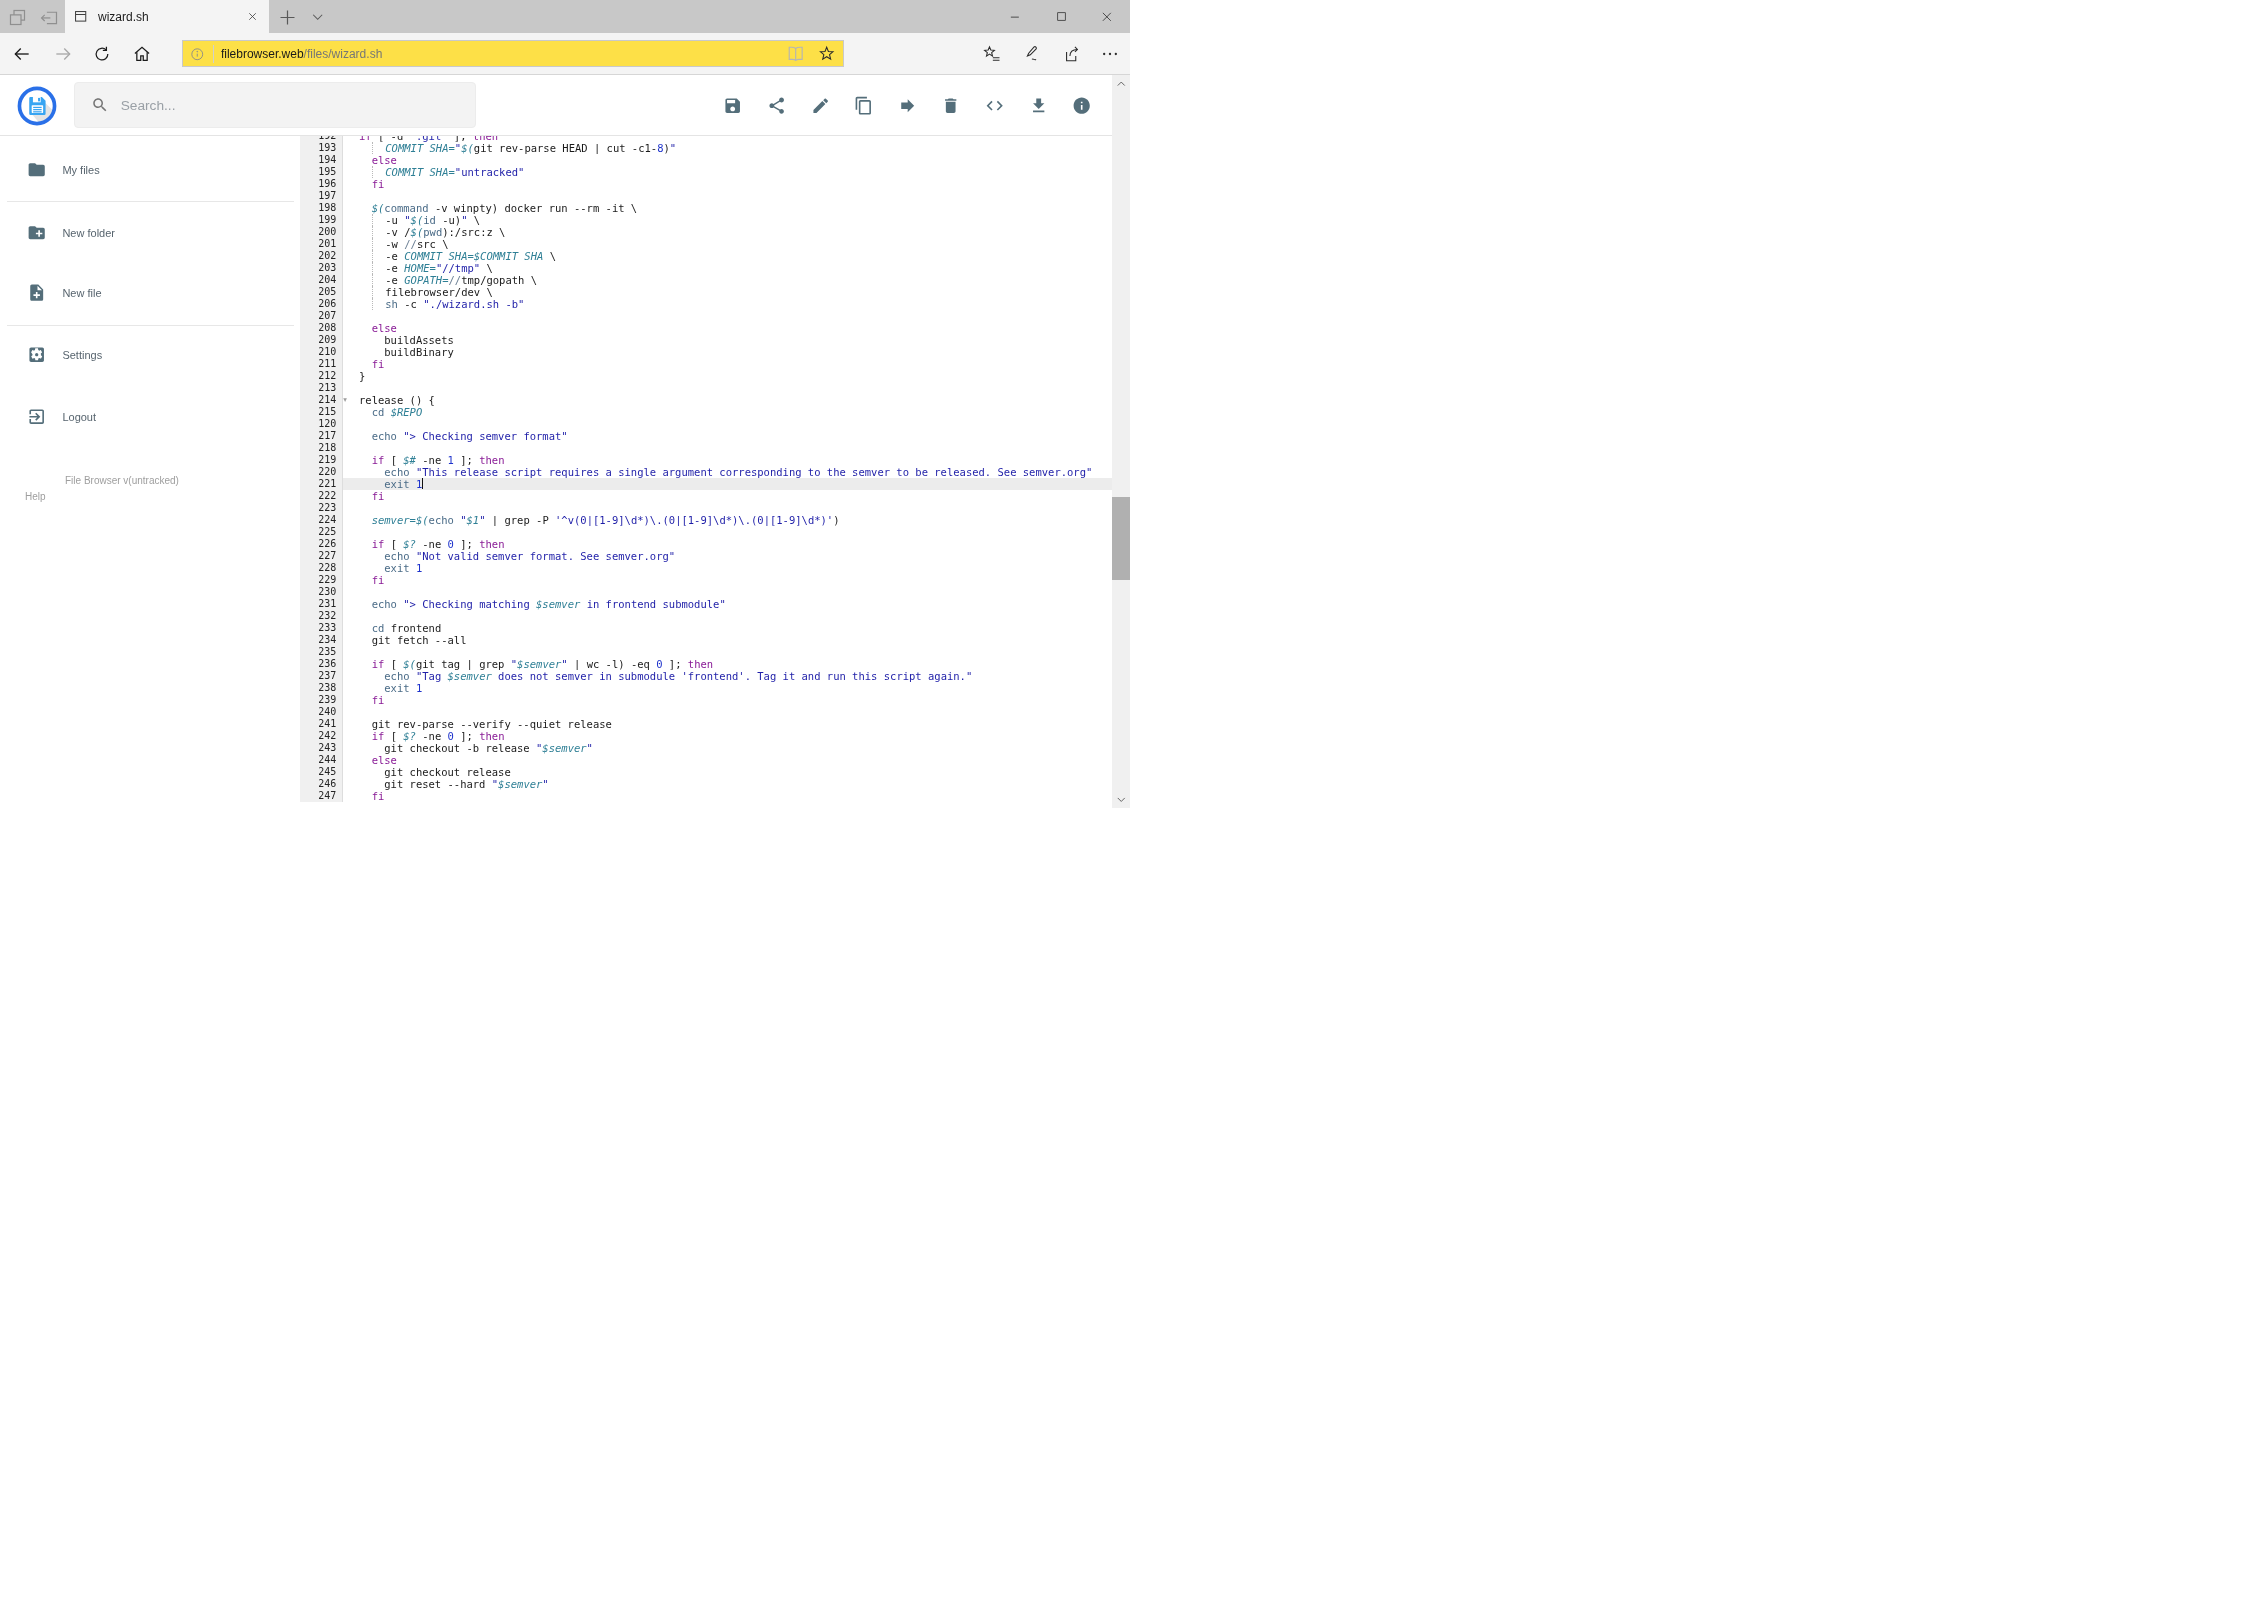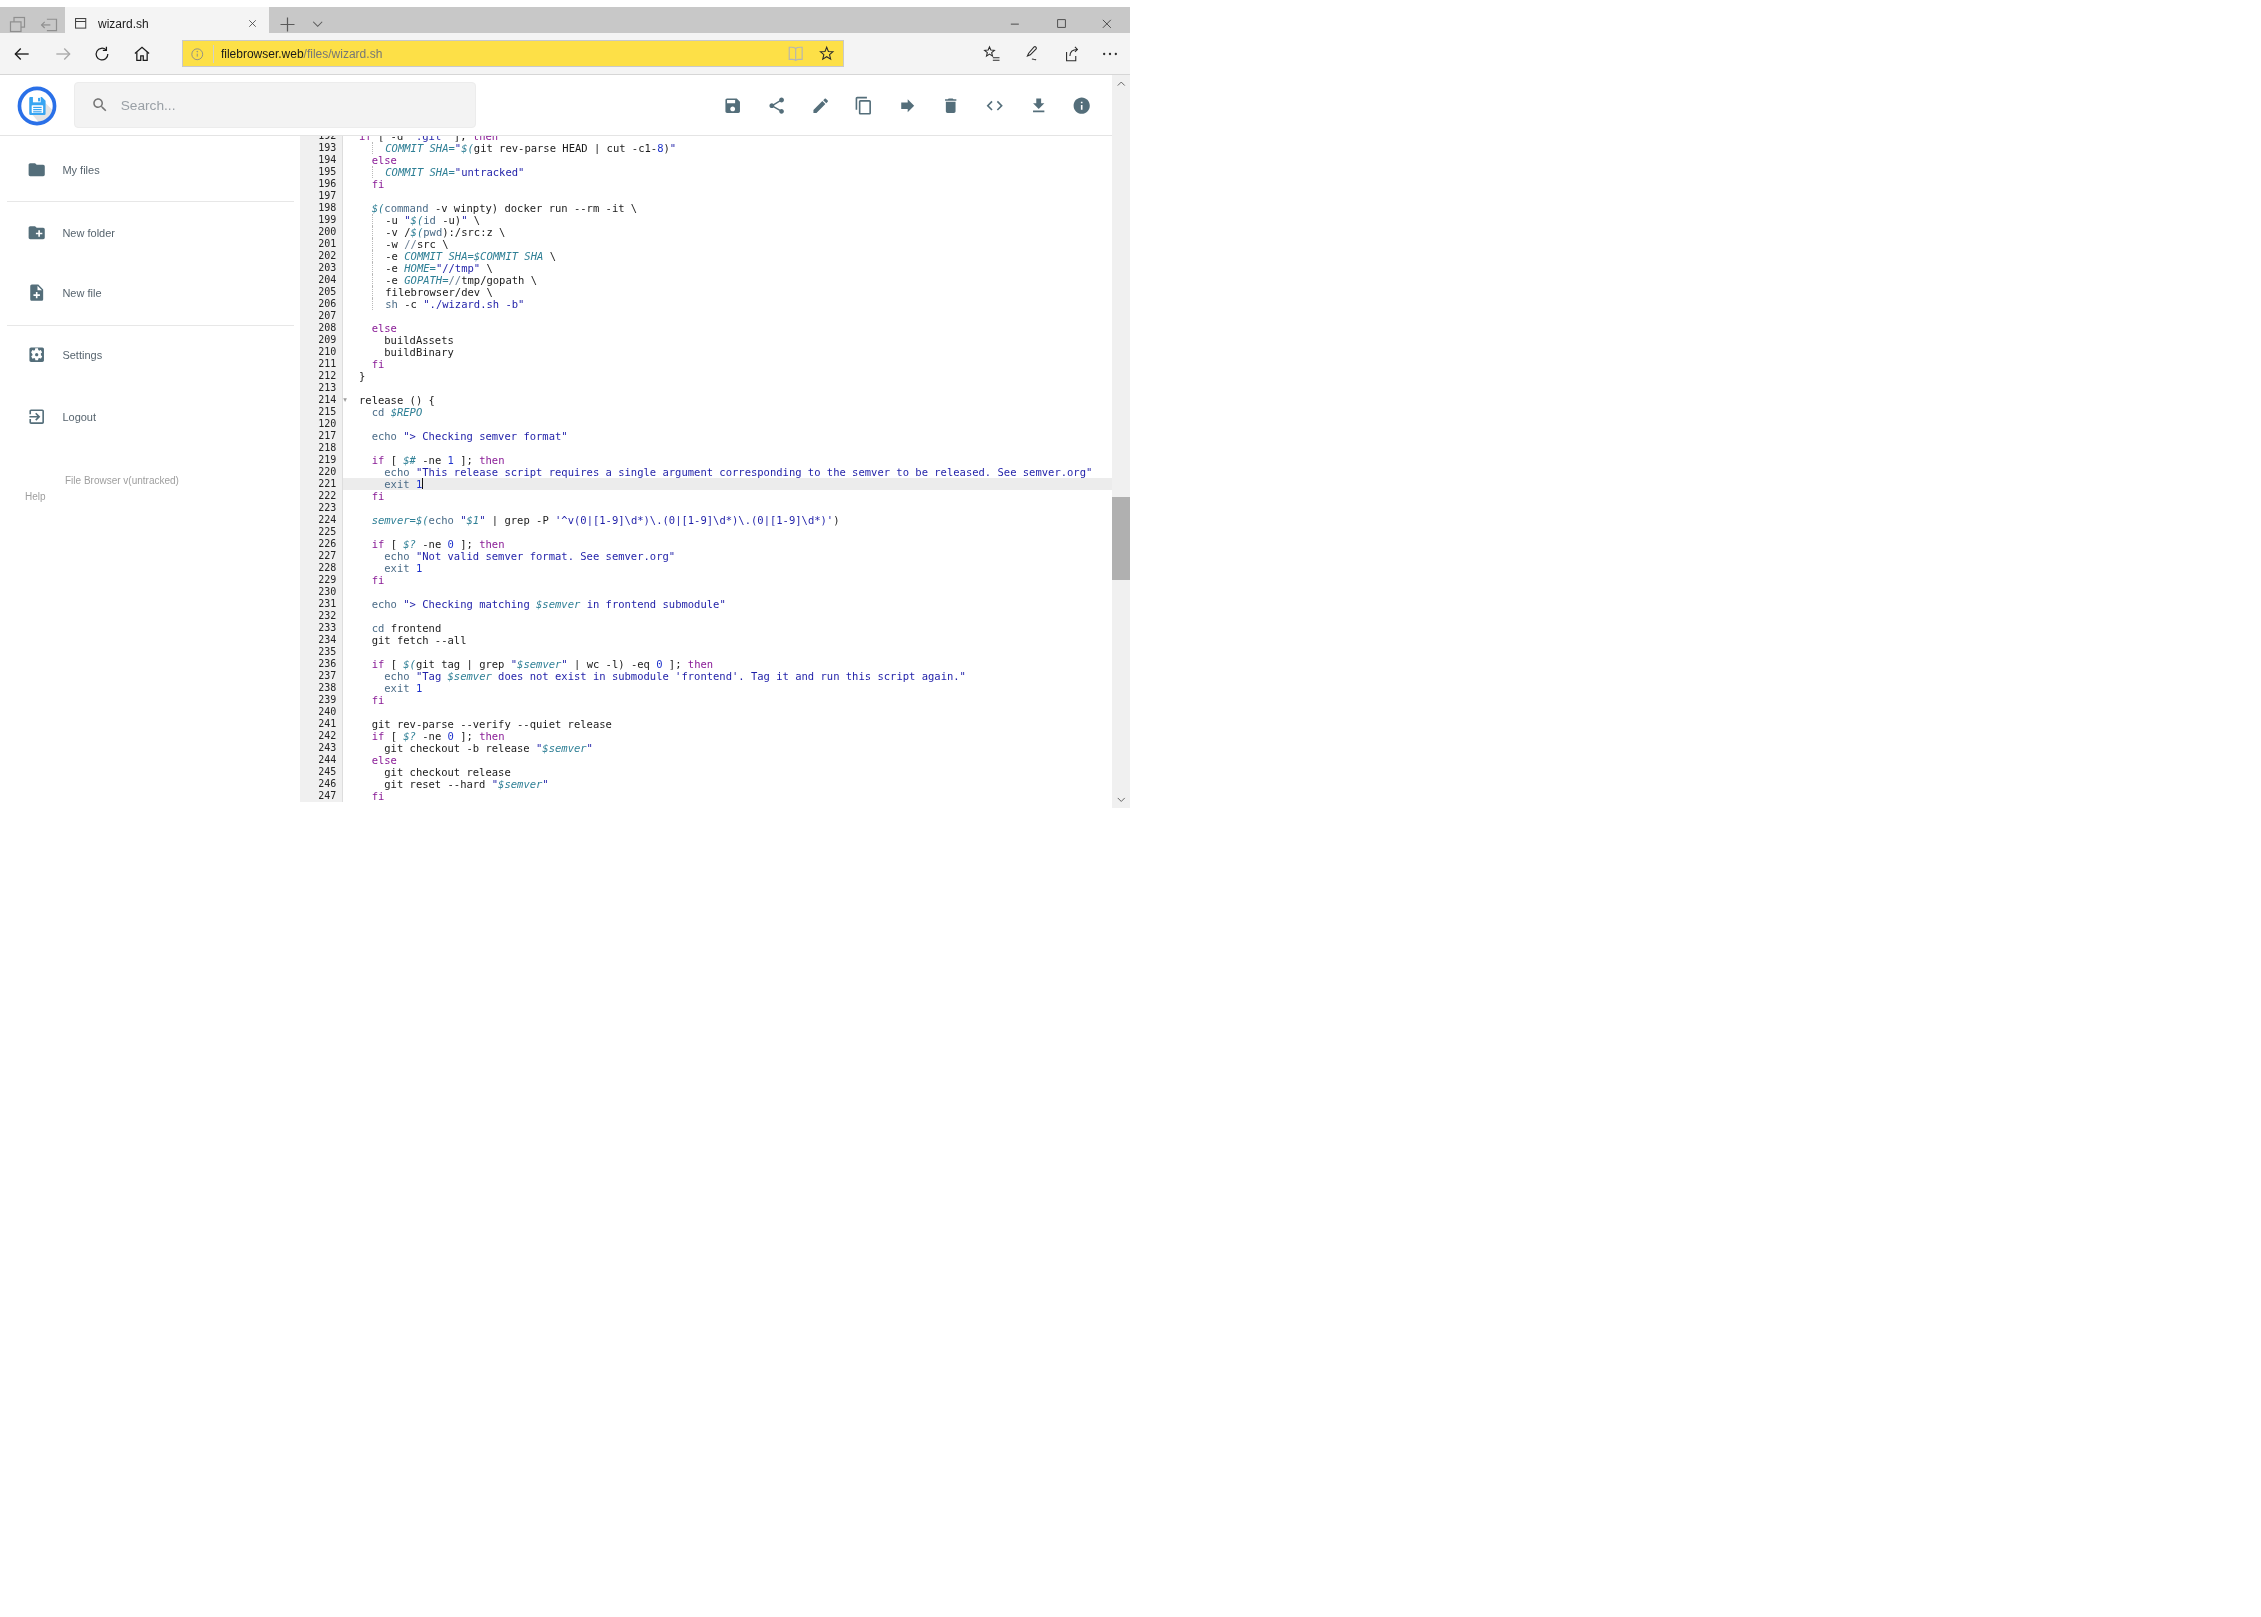--- a/index.html
+++ b/index.html
@@ -1,20 +1,20 @@
 <!DOCTYPE html>
 <html style="font-size:13px"><head>
 <meta charset="utf-8">
 <style>
   html,body{margin:0;padding:0;background:#ffffff;}
   .screen{position:relative;width:1130px;height:808px;background:#fff;overflow:hidden;
           font-family:"Liberation Sans", sans-serif; -webkit-font-smoothing:antialiased;}
 
   
-  .tabstrip{position:absolute;left:0;top:7px;width:1130px;height:33px;background:#c8c8c8;}
+  .tabstrip{position:absolute;left:0;top:0;width:1130px;height:33px;background:#c8c8c8;}
   .strip-icon{position:absolute;top:6.5px;width:21px;height:21px;cursor:pointer;}
   .tab{position:absolute;left:65px;top:0;width:204px;height:33px;background:#f4f4f4;
        display:flex;align-items:center;padding:0 8px;box-sizing:border-box;}
   .tab-title{font-size:12px;color:#1b1b1b;margin-left:9.7px;flex:1;white-space:nowrap;overflow:hidden;}
   .tab-close{width:18px;height:18px;display:flex;align-items:center;justify-content:center;}
   .newtab{position:absolute;left:277px;top:6.5px;width:21px;height:21px;}
   .tab-chevron{position:absolute;left:308px;top:8px;width:19.4px;height:18px;}
   .win-controls{position:absolute;right:0;top:0;height:33px;display:flex;}
   .win-btn{width:46px;height:33px;display:flex;align-items:center;justify-content:center;}
 
@@ -602,21 +602,21 @@
         <div class="crow">
           <div class="gut">
             <span class="lnum">236</span>
           </div>
           <div class="cline"><span class="tk-p">  </span><span class="tk-k">if</span><span class="tk-p"> [ </span><span class="tk-v">$(</span><span class="tk-p">git tag | grep </span><span class="tk-s">"</span><span class="tk-v">$semver</span><span class="tk-s">"</span><span class="tk-p"> | wc -l) -eq </span><span class="tk-n">0</span><span class="tk-p"> ]; </span><span class="tk-k">then</span></div>
         </div>
         <div class="crow">
           <div class="gut">
             <span class="lnum">237</span>
           </div>
-          <div class="cline"><span class="tk-p">    </span><span class="tk-b">echo</span><span class="tk-p"> </span><span class="tk-s">"Tag </span><span class="tk-v">$semver</span><span class="tk-s"> does not exist in submodule 'frontend'. Tag it and run this script again."</span></div>
+          <div class="cline"><span class="tk-p">    </span><span class="tk-b">echo</span><span class="tk-p"> </span><span class="tk-s">"Tag </span><span class="tk-v">$semver</span><span class="tk-s"> does not semver in submodule 'frontend'. Tag it and run this script again."</span></div>
         </div>
         <div class="crow">
           <div class="gut">
             <span class="lnum">238</span>
           </div>
           <div class="cline"><span class="tk-p">    </span><span class="tk-b">exit</span><span class="tk-p"> </span><span class="tk-n">1</span></div>
         </div>
         <div class="crow">
           <div class="gut">
             <span class="lnum">239</span>

